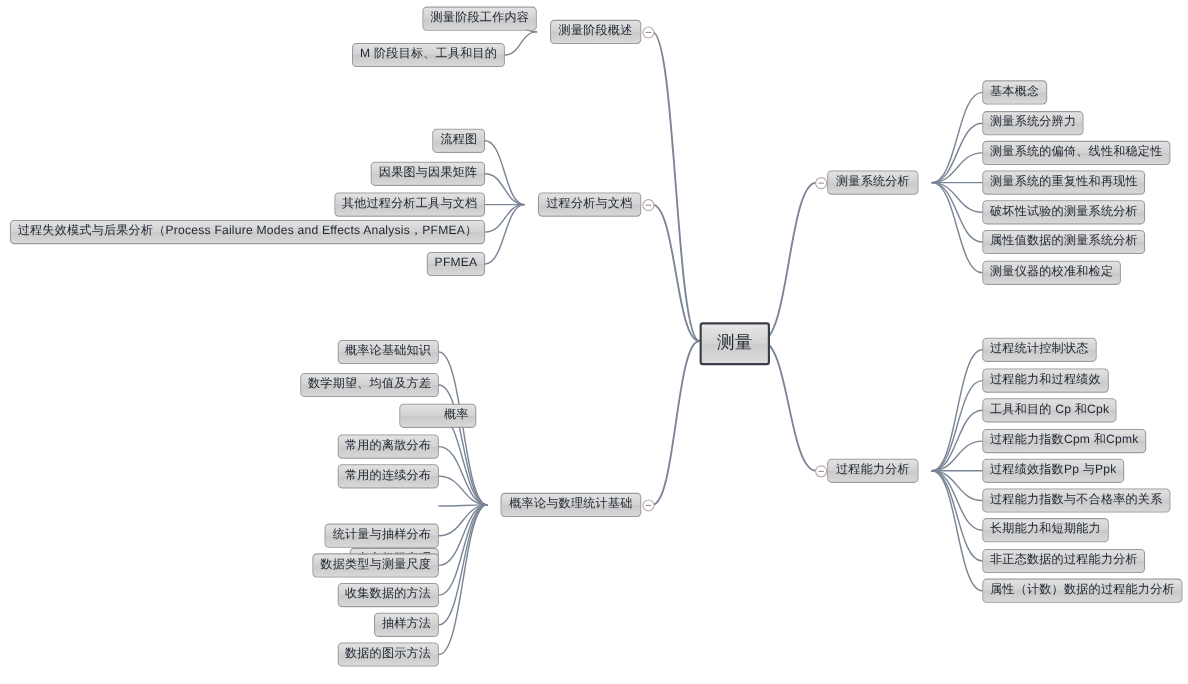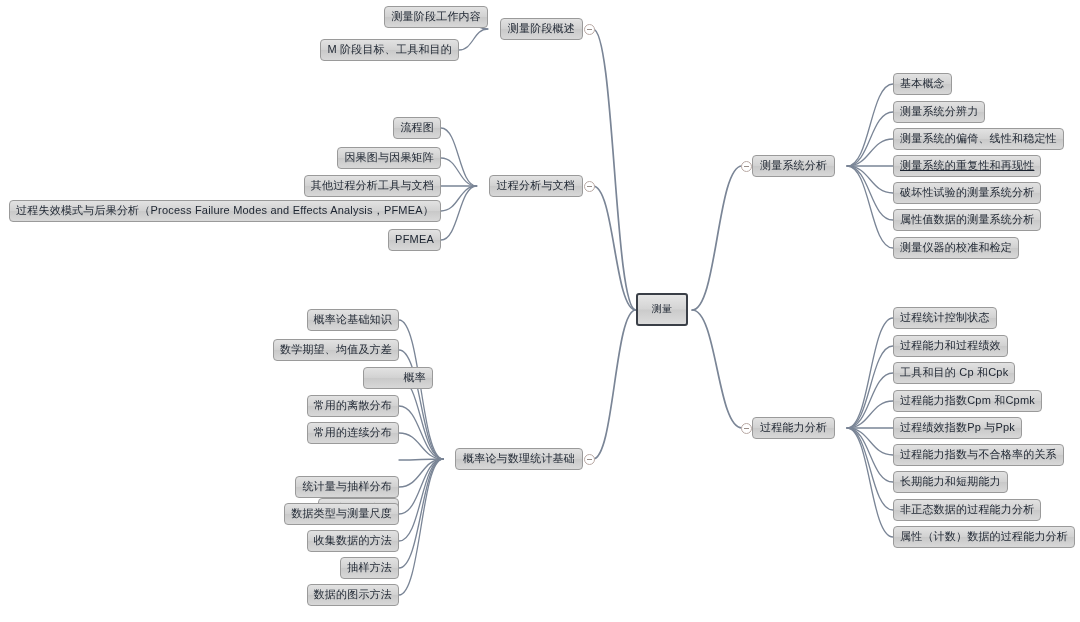--- a/index.html
+++ b/index.html
@@ -36,21 +36,21 @@
     font-size: 11px;
     line-height: 1;
     padding: 4px 6px 5px 6px;
     letter-spacing: 0.2px;
     text-align: center;
     box-shadow: 0 0 0 0 rgba(0,0,0,0);
   }
   .node.root {
     border: 2px solid #3a3f47;
     background: linear-gradient(to bottom, #e6e6e6 0%, #d4d4d4 48%, #cbcbcb 52%, #dcdcdc 100%);
-    font-size: 10px;
+    font-size: 16px;
     padding: 9px 14px 10px 14px;
     border-radius: 3px;
   }
   .node.branch {
     font-size: 11px;
     padding: 4px 7px 5px 7px;
   }
   .toggle {
     position: absolute;
     width: 11px;
@@ -139,21 +139,21 @@
       <div class="node" style="visibility: visible; left: 295.391px; top: 476px;">统计量与抽样分布</div>
       <div class="node" style="visibility: visible; left: 284.188px; top: 503px;">数据类型与测量尺度</div>
       <div class="node" style="visibility: visible; left: 306.594px; top: 530px;">收集数据的方法</div>
       <div class="node" style="visibility: visible; left: 340.188px; top: 557px;">抽样方法</div>
       <div class="node" style="visibility: visible; left: 306.594px; top: 584px;">数据的图示方法</div>
       <div class="node branch" style="visibility: visible; left: 752px; top: 155px;">测量系统分析</div>
       <div class="toggle" style="left: 740.5px; top: 160.5px;"></div>
       <div class="node" style="visibility: visible; left: 893px; top: 73px;">基本概念</div>
       <div class="node" style="visibility: visible; left: 893px; top: 101px;">测量系统分辨力</div>
       <div class="node" style="visibility: visible; left: 893px; top: 128px;">测量系统的偏倚、线性和稳定性</div>
-      <div class="node" style="visibility: visible; left: 893px; top: 155px; text-decoration: underline;">测量系统的重复性和再现性</div>
+      <div class="node" style="visibility: visible; left: 893px; top: 155px;">测量系统的重复性和再现性</div>
       <div class="node" style="visibility: visible; left: 893px; top: 182px;">破坏性试验的测量系统分析</div>
       <div class="node" style="visibility: visible; left: 893px; top: 209px;">属性值数据的测量系统分析</div>
       <div class="node" style="visibility: visible; left: 893px; top: 237px;">测量仪器的校准和检定</div>
       <div class="node branch" style="visibility: visible; left: 752px; top: 417px;">过程能力分析</div>
       <div class="toggle" style="left: 740.5px; top: 422.5px;"></div>
       <div class="node" style="visibility: visible; left: 893px; top: 307px;">过程统计控制状态</div>
       <div class="node" style="visibility: visible; left: 893px; top: 335px;">过程能力和过程绩效</div>
       <div class="node" style="visibility: visible; left: 893px; top: 362px;">工具和目的 Cp 和Cpk</div>
       <div class="node" style="visibility: visible; left: 893px; top: 390px;">过程能力指数Cpm 和Cpmk</div>
       <div class="node" style="visibility: visible; left: 893px; top: 417px;">过程绩效指数Pp 与Ppk</div>

